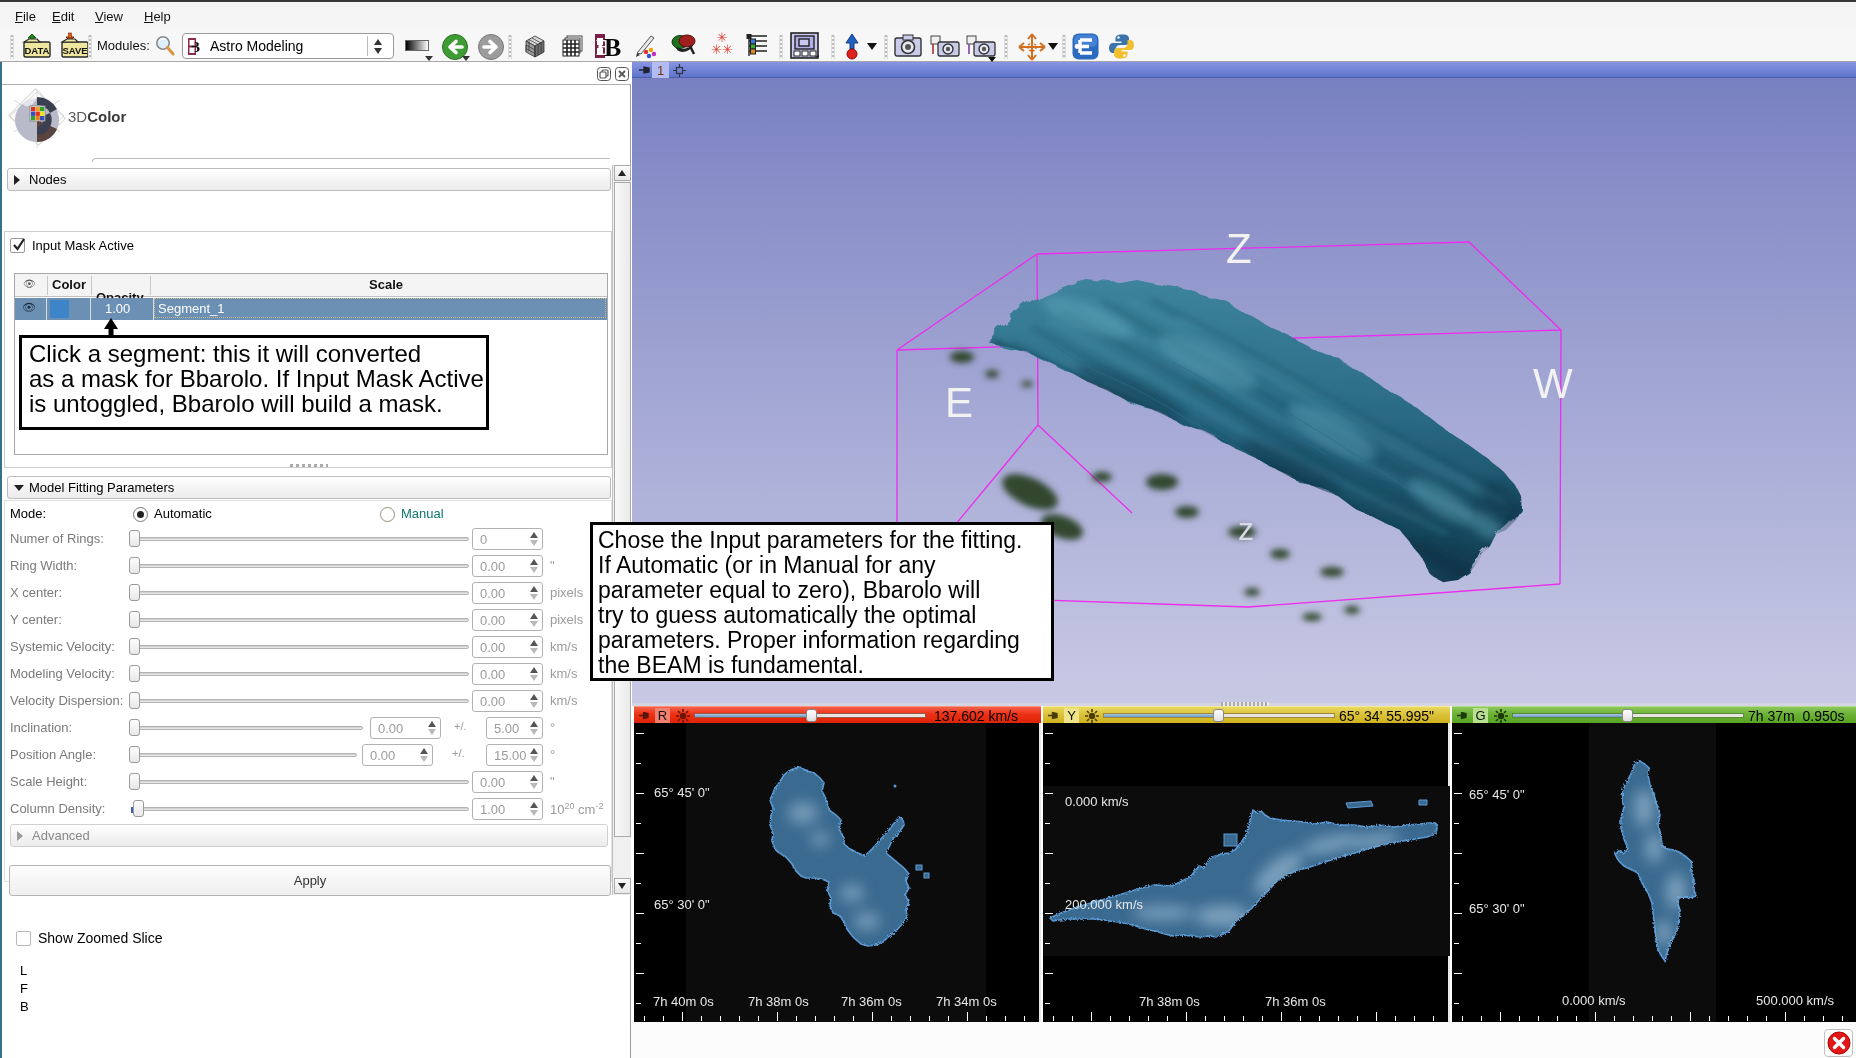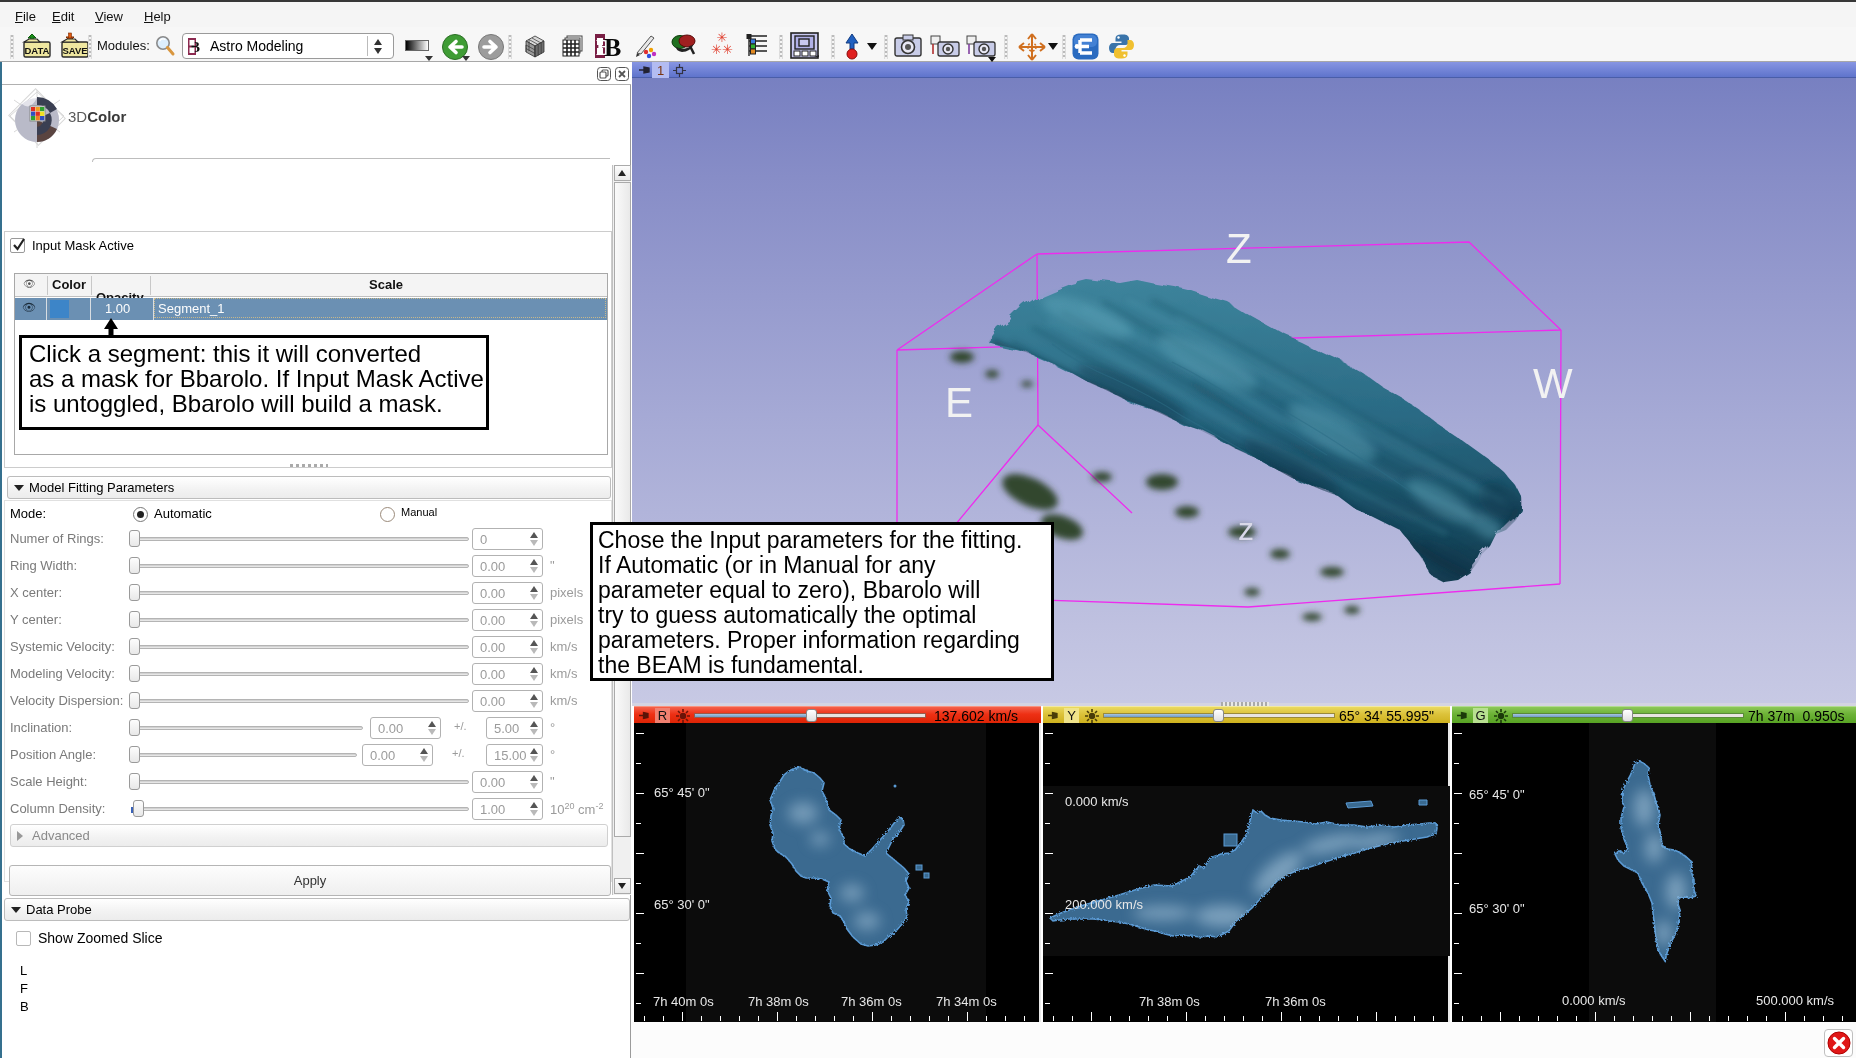--- a/index.html
+++ b/index.html
@@ -269,20 +269,24 @@
         <rect x="36" y="25.6" width="4.3" height="4.3" fill="#f0e020"></rect>
       <rect x="27" y="30" width="4.3" height="4.3" fill="#30a030"></rect>
         <rect x="31.6" y="30" width="4.3" height="4.3" fill="#f08020"></rect>
         <rect x="36" y="30" width="4.3" height="4.3" fill="#3050c0"></rect>
     </g>
   </svg>
   <div class="abs" style="left:66px;top:46px;font-size:15px;color:#5a5a5a">3D<b style="color:#3a3a3a">Color</b></div>
 
   <div class="abs" style="left:90px;top:96px;width:518px;height:4px;border-top:1px solid #bdbdbd;border-left:1px solid #bdbdbd;border-top-left-radius:4px"></div>
 
+  <div class="hdrbtn" style="top:106px">
+      <span class="tri tri-r"></span>
+      <span class="lbl">Nodes</span>
+    </div>
 
   <div class="cframe" style="top:169px;height:237px"></div>
   <div class="ck" style="left:8px;top:176px"></div>
   <svg class="abs" style="left:9px;top:175px" width="16" height="16" viewBox="0 0 16 16">
       <path d="M3 8 L6.5 12 L13 2" stroke="#222" stroke-width="2.2" fill="none"></path>
     </svg>
   <div class="abs" style="left:30px;top:176px;font-size:13px;color:#000">Input Mask Active</div>
 
   <div class="abs" style="left:12px;top:211px;width:594px;height:182px;border:1px solid #a8a8a8;background:#fff">
     <div class="abs" style="left:0;top:0;width:592px;height:23px;background:#f4f4f4;border-bottom:1px solid #c0c0c0;font-size:13px;font-weight:bold;color:#111">
@@ -320,21 +324,21 @@
       <span class="tri tri-d"></span>
       <span class="lbl">Model Fitting Parameters</span>
     </div>
   <div class="cframe" style="top:438px;height:382px;border-color:#e0e0e0"></div>
 
   <div class="abs" style="left:8px;top:444px;font-size:13px;color:#000">Mode:</div>
   <div class="abs" style="left:131px;top:445px;width:15px;height:15px;border:1px solid #777;border-radius:50%;background:#fff"></div>
   <div class="abs" style="left:135px;top:449px;width:7px;height:7px;border-radius:50%;background:#222"></div>
   <div class="abs" style="left:152px;top:444px;font-size:13px;color:#000">Automatic</div>
   <div class="abs" style="left:378px;top:445px;width:15px;height:15px;border:1px solid #9a8a7a;border-radius:50%;background:#fff"></div>
-  <div class="abs" style="left:399px;top:444px;font-size:11px;color:#000000">Manual</div>
+  <div class="abs" style="left:399px;top:444px;font-size:13px;color:#0f766e">Manual</div>
   <div class="slrow" style="top:466px">
       <span class="plbl">Numer of Rings:</span>
     <div class="sltrack" style="left:133px;width:334px"></div>
       <div class="slhandle" style="left:127px"></div>
     <div class="spin" style="left:470px">
         <span class="val">0</span>
         <span class="up"></span>
         <span class="dn"></span>
       </div>
   </div>
@@ -462,24 +466,20 @@
     <span class="unit" style="left:548px">10<sup style="font-size:9px">20</sup> cm<sup style="font-size:9px">-2</sup></span>
   </div>
 
   <div class="hdrbtn" style="top:762px;left:8px;width:598px;border-color:#d0d0d0;color:#8a8a8a">
       <span class="tri tri-r" style="border-left-color:#999"></span>
       <span class="lbl">Advanced</span>
     </div>
 
   <div class="abs" style="left:7px;top:803px;width:602px;height:31px;background:linear-gradient(#fdfdfd,#efefef);border:1px solid #b5b5b5;border-radius:3px;font-size:13px;color:#333;text-align:center;padding-top:7px">Apply</div>
 
-  <div class="hdrbtn" style="top:836px;left:2px;width:626px">
-      <span class="tri tri-d"></span>
-      <span class="lbl">Data Probe</span>
-    </div>
   <div class="ck" style="left:14px;top:869px;border-color:#b8b8b8"></div>
   <div class="abs" style="left:36px;top:868px;font-size:14px;color:#000">Show Zoomed Slice</div>
   <div class="abs" style="left:18px;top:900px;font-size:13px;color:#000;line-height:18px">L<br>F<br>B</div>
 
   <div class="abs" style="left:610px;top:103px;width:19px;height:730px;background:#f0f0f0;border-left:1px solid #c0c0c0">
     <div class="abs" style="left:1px;top:0;width:17px;height:16px;background:linear-gradient(#fcfcfc,#e8e8e8);border:1px solid #aaa"></div>
     <div class="abs" style="left:5px;top:5px;width:0;height:0;border-bottom:6px solid #222;border-left:4.5px solid transparent;border-right:4.5px solid transparent"></div>
     <div class="abs" style="left:1px;top:17px;width:17px;height:655px;background:linear-gradient(90deg,#fafafa,#e9e9e9);border:1px solid #aaa"></div>
     <div class="abs" style="left:1px;top:713px;width:17px;height:16px;background:linear-gradient(#fcfcfc,#e8e8e8);border:1px solid #aaa"></div>
     <div class="abs" style="left:5px;top:718px;width:0;height:0;border-top:6px solid #222;border-left:4.5px solid transparent;border-right:4.5px solid transparent"></div>

